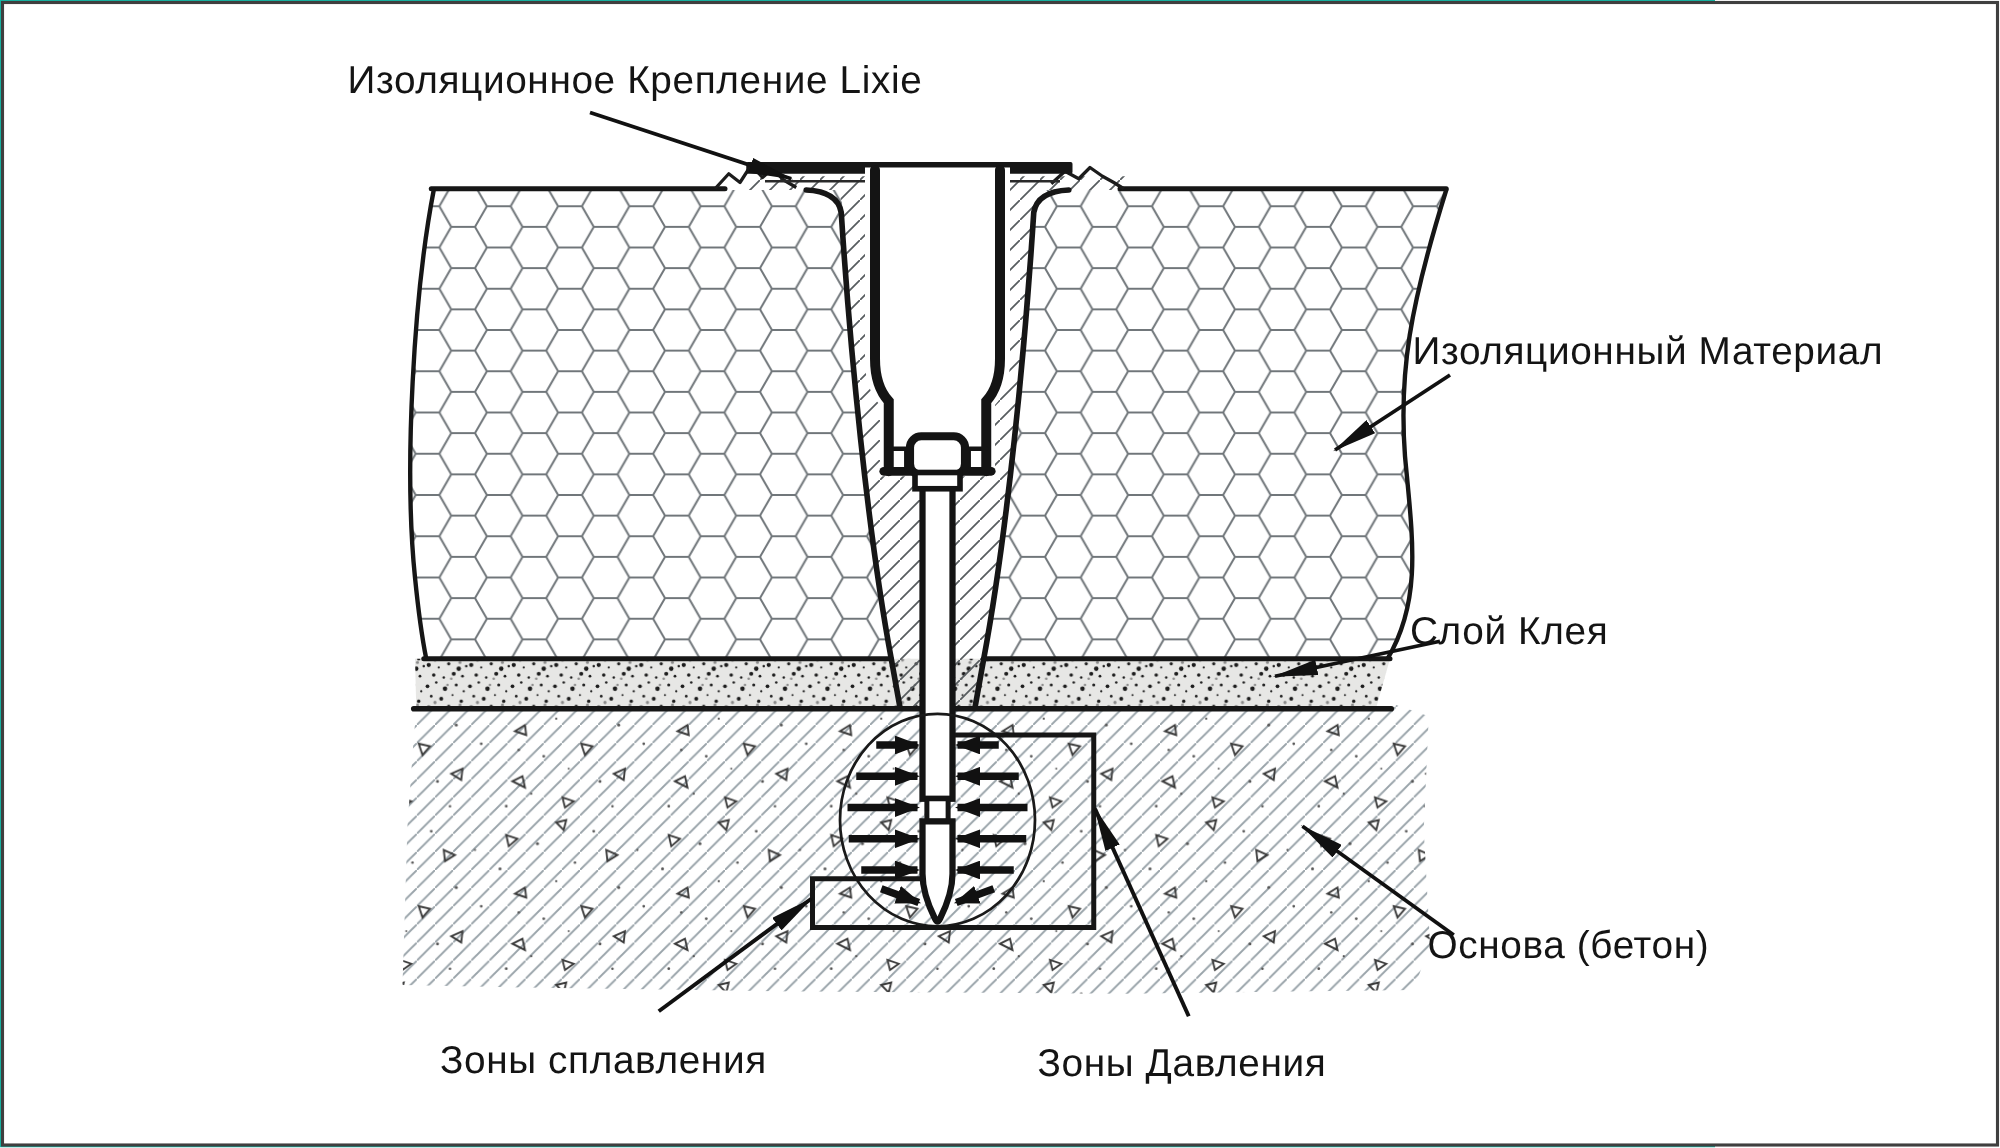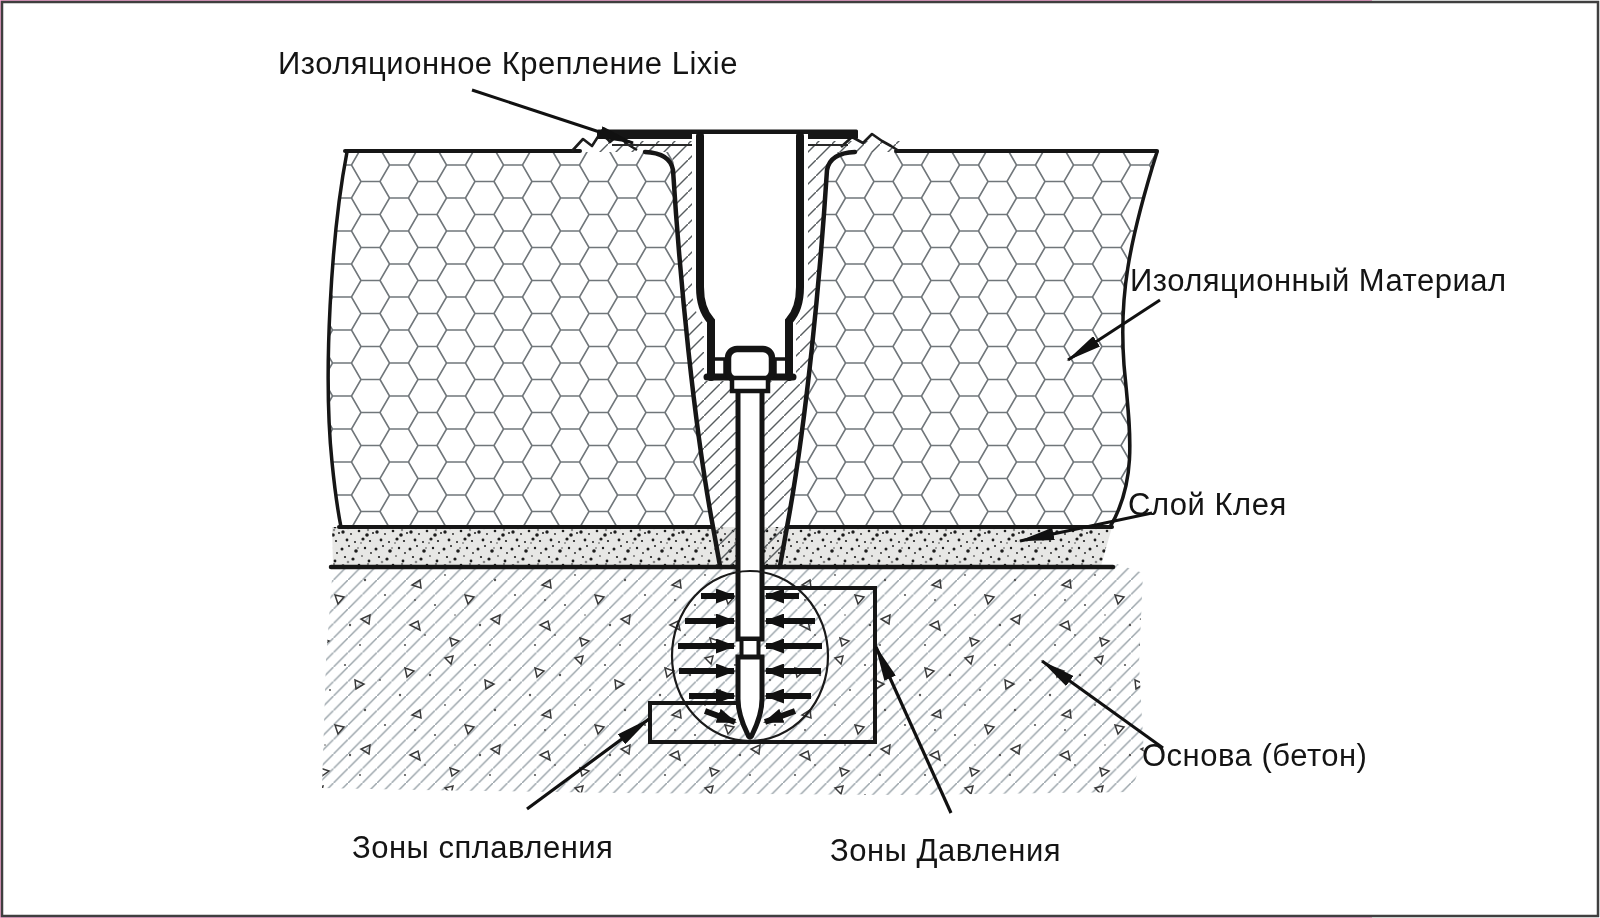--- a/index.html
+++ b/index.html
@@ -1,19 +1,19 @@
 <!DOCTYPE html>
 <html><head>
 <meta charset="utf-8">
 <style>
   html,body{margin:0;padding:0;background:#fff;}
   .canvas{
     position:relative;
     width:1372px;height:918px;
-    background:#f9a8d4;
+    background:#14b8a6;
     font-family:"Liberation Sans", sans-serif;
     text-align:right;
   }
   svg{display:block;}
   text.lbl{
     font-family:"Liberation Sans", sans-serif;
     font-size:31px;
     fill:#141414;
     letter-spacing:0.5px;
   }

